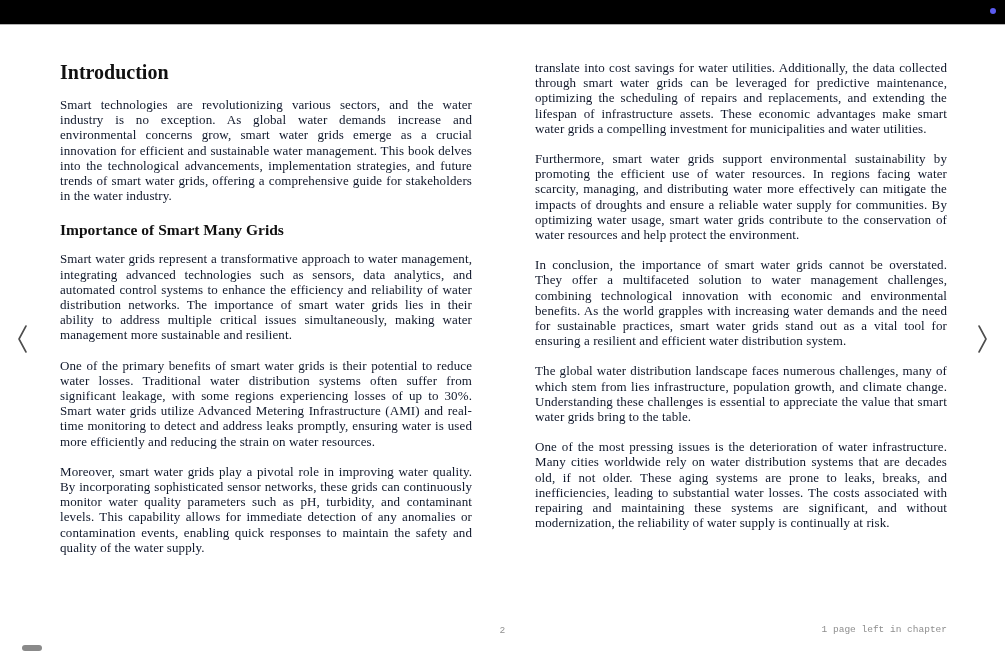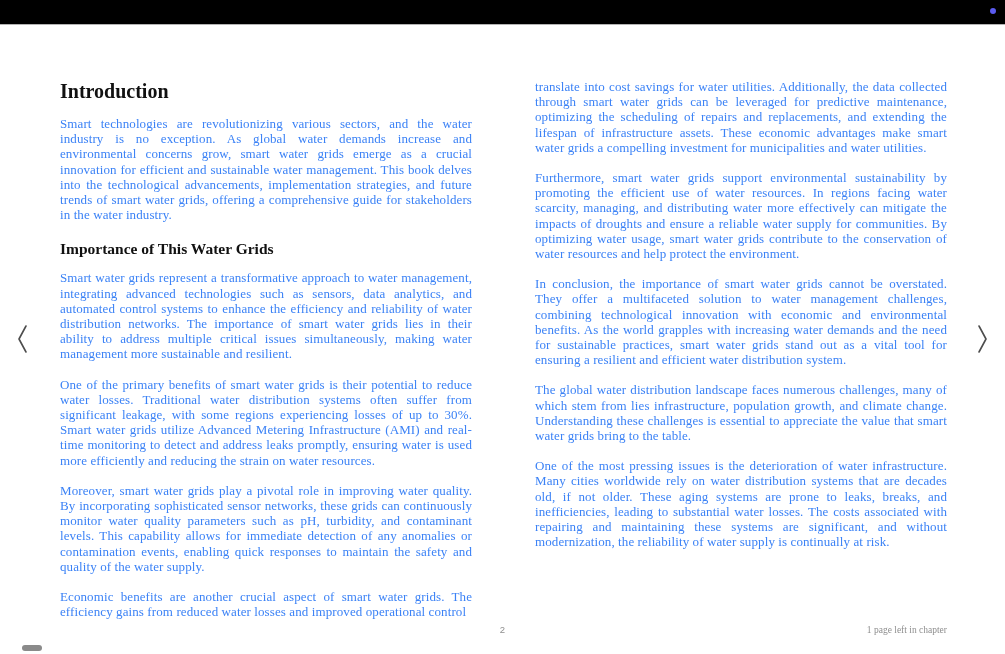--- a/index.html
+++ b/index.html
@@ -41,28 +41,27 @@
   .nav-arrow svg { display: block; }
 
   
   .page-content {
     position: absolute;
     top: 25px; left: 0;
     width: 852px;
     padding: 35px 25px 0 60px;
     display: flex;
     gap: 63px;
-    margin-top: 19px;
   }
   .column { width: 412px; flex: 0 0 412px; }
 
   .column p {
     font-size: 13px;
     line-height: 15.2px;
-    color: #3b82f6;
+    color: #0f172a;
     text-align: justify;
     margin-bottom: 15px;
     letter-spacing: 0.1px;
   }
   .column h1 {
     font-size: 20px;
     line-height: 24px;
     font-weight: bold;
     color: #111111;
     margin-top: 14px;
@@ -84,21 +83,21 @@
     bottom: 19px; left: 0;
     width: 1005px;
     text-align: center;
     font-family: "Liberation Sans", sans-serif;
     font-size: 9.5px;
     color: #8e8e8e;
   }
   .footer-pages-left {
     position: absolute;
     bottom: 19px; right: 58px;
-    font-family: Liberation Serif, serif;
+    font-family: Liberation Mono, monospace;
     font-size: 9.5px;
     color: #8e8e8e;
   }
 
   
   .window-handle-pill {
     position: absolute;
     left: 22px; bottom: 3px;
     width: 20px; height: 6px;
     border-radius: 3px;
@@ -124,25 +123,24 @@
     <svg width="12" height="30" viewBox="0 0 12 30">
       <polyline points="2,2 9,15 2,28" fill="none" stroke="#4d4d4d" stroke-width="1.6" stroke-linecap="round" stroke-linejoin="round"></polyline>
     </svg>
   </span>
 </button>
 
 <div class="page-content">
   <div class="column">
     <h1>Introduction</h1>
     <p>Smart technologies are revolutionizing various sectors, and the water industry is no exception. As global water demands increase and environmental concerns grow, smart water grids emerge as a crucial innovation for efficient and sustainable water management. This book delves into the technological advancements, implementation strategies, and future trends of smart water grids, offering a comprehensive guide for stakeholders in the water industry.</p>
-    <h2>Importance of This Water Grids</h2>
+    <h2>Importance of Smart Many Grids</h2>
     <p>Smart water grids represent a transformative approach to water management, integrating advanced technologies such as sensors, data analytics, and automated control systems to enhance the efficiency and reliability of water distribution networks. The importance of smart water grids lies in their ability to address multiple critical issues simultaneously, making water management more sustainable and resilient.</p>
     <p>One of the primary benefits of smart water grids is their potential to reduce water losses. Traditional water distribution systems often suffer from significant leakage, with some regions experiencing losses of up to 30%. Smart water grids utilize Advanced Metering Infrastructure (AMI) and real-time monitoring to detect and address leaks promptly, ensuring water is used more efficiently and reducing the strain on water resources.</p>
     <p>Moreover, smart water grids play a pivotal role in improving water quality. By incorporating sophisticated sensor networks, these grids can continuously monitor water quality parameters such as pH, turbidity, and contaminant levels. This capability allows for immediate detection of any anomalies or contamination events, enabling quick responses to maintain the safety and quality of the water supply.</p>
-    <p>Economic benefits are another crucial aspect of smart water grids. The efficiency gains from reduced water losses and improved operational control</p>
   </div>
   <div class="column">
     <p>translate into cost savings for water utilities. Additionally, the data collected through smart water grids can be leveraged for predictive maintenance, optimizing the scheduling of repairs and replacements, and extending the lifespan of infrastructure assets. These economic advantages make smart water grids a compelling investment for municipalities and water utilities.</p>
     <p>Furthermore, smart water grids support environmental sustainability by promoting the efficient use of water resources. In regions facing water scarcity, managing, and distributing water more effectively can mitigate the impacts of droughts and ensure a reliable water supply for communities. By optimizing water usage, smart water grids contribute to the conservation of water resources and help protect the environment.</p>
     <p>In conclusion, the importance of smart water grids cannot be overstated. They offer a multifaceted solution to water management challenges, combining technological innovation with economic and environmental benefits. As the world grapples with increasing water demands and the need for sustainable practices, smart water grids stand out as a vital tool for ensuring a resilient and efficient water distribution system.</p>
     <p>The global water distribution landscape faces numerous challenges, many of which stem from lies infrastructure, population growth, and climate change. Understanding these challenges is essential to appreciate the value that smart water grids bring to the table.</p>
     <p>One of the most pressing issues is the deterioration of water infrastructure. Many cities worldwide rely on water distribution systems that are decades old, if not older. These aging systems are prone to leaks, breaks, and inefficiencies, leading to substantial water losses. The costs associated with repairing and maintaining these systems are significant, and without modernization, the reliability of water supply is continually at risk.</p>
   </div>
 </div>
 

